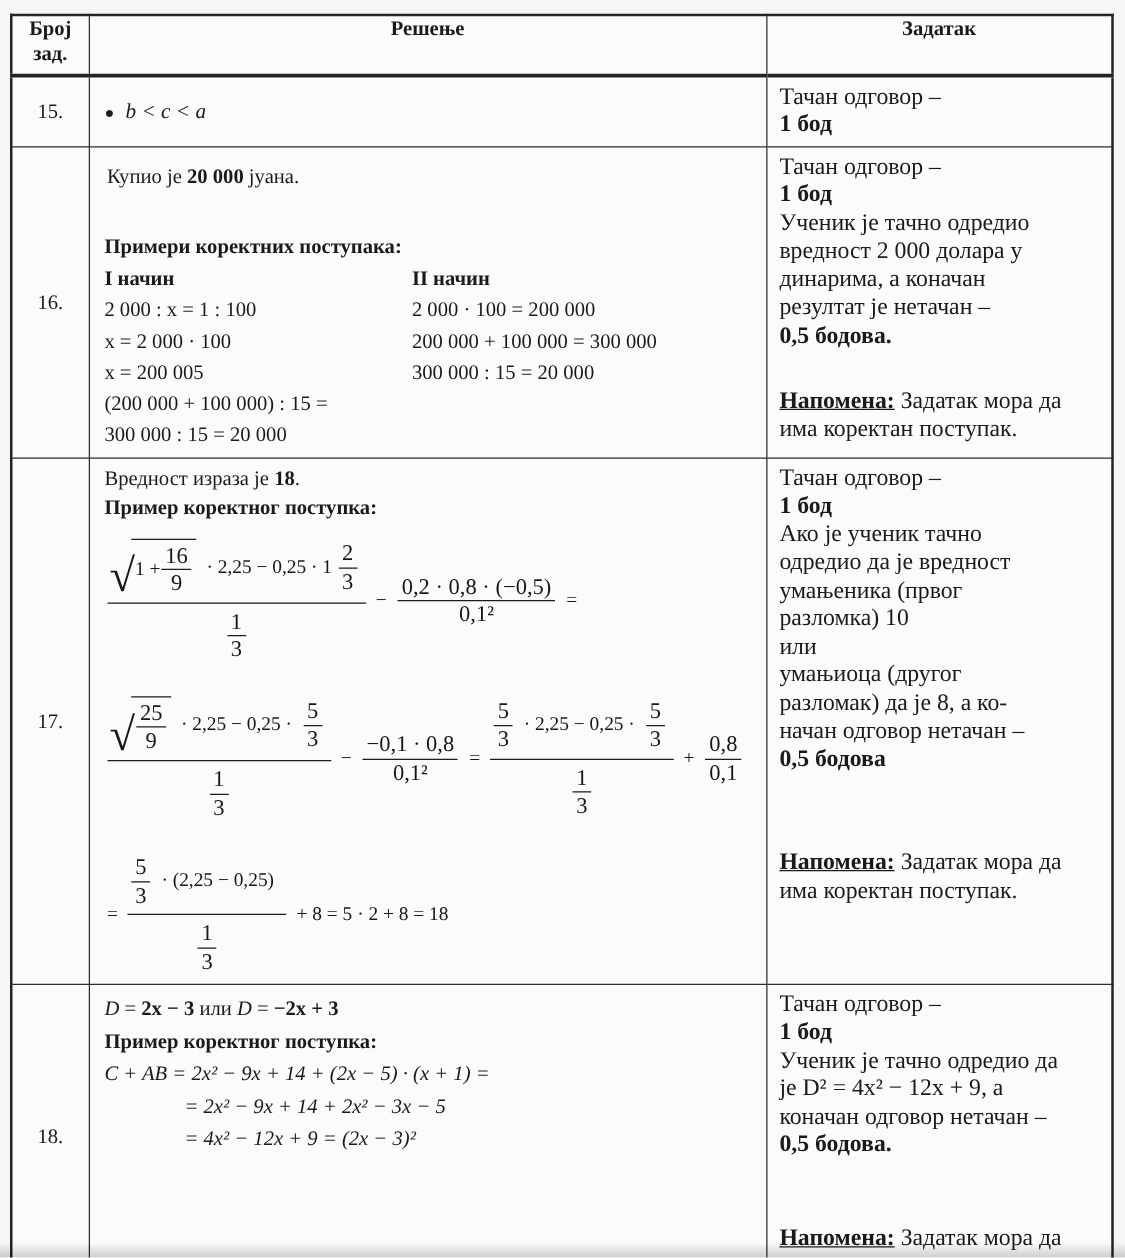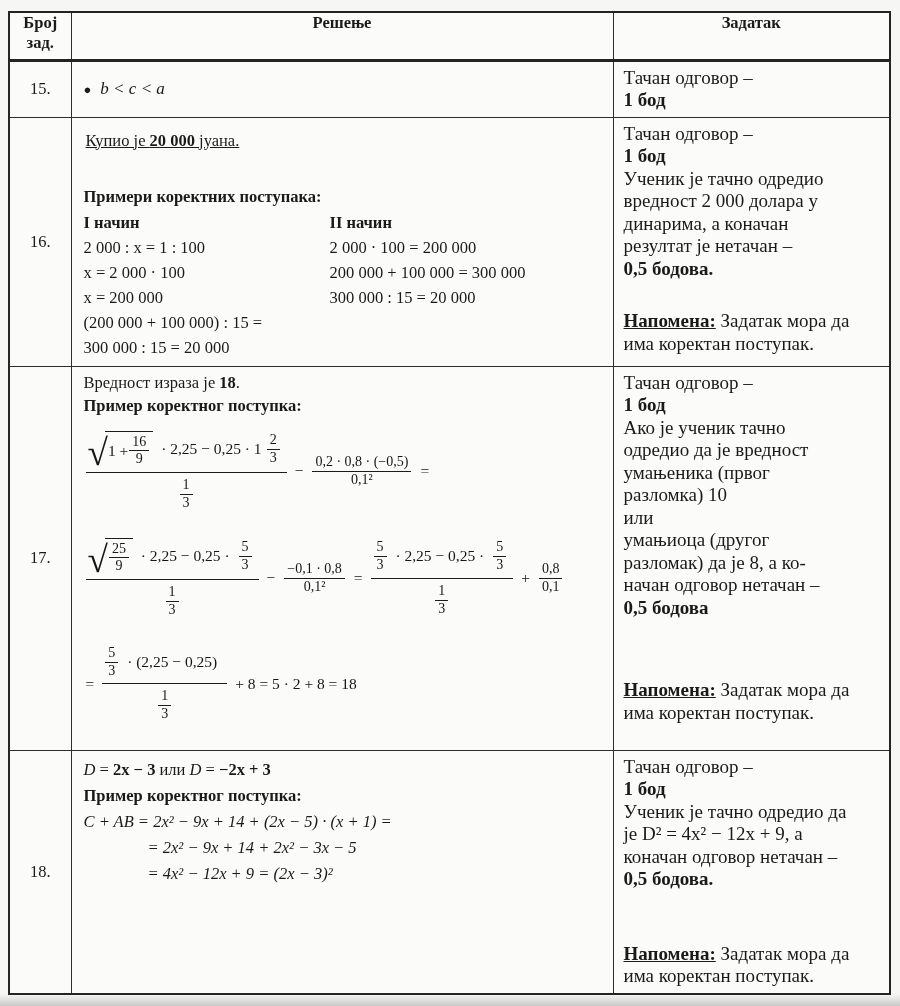--- a/index.html
+++ b/index.html
@@ -46,37 +46,37 @@
   td.score { padding:5px 8px 5px 10px; font-size:19px; line-height:22.5px; }
 
   .b { font-weight:bold; }
   .ital { font-style:italic; }
 
   
   .r15line { display:flex; align-items:center; font-size:17px; }
   .bullet { font-size:13px; margin-right:9px; line-height:1; }
 
   
-  .intro { margin:4px 0 30px 2px; line-height:26px;text-decoration:underline; }
+  .intro { margin:4px 0 30px 2px; line-height:26px; }
   .sec-title { font-weight:bold; line-height:26px; }
   .methods { display:flex; margin-top:0; }
   .mcol-a { width:246px; }
   .mcol-b { flex:1; }
   .mline { line-height:25px; white-space:nowrap; }
 
   
   .fline {
     display:flex; align-items:center;
     font-size:15.5px; color:#161616;
     margin-left:2px;
   }
   .f1 { margin-top:12px; }
   .f2 { margin-top:26px; }
   .f3 { margin-top:26px; }
-  .fr { display:inline-flex; flex-direction:column; align-items:stretch; text-align:center; font-size:14px; line-height:1.2; margin:0 1px; }
+  .fr { display:inline-flex; flex-direction:column; align-items:stretch; text-align:center; font-size:18px; line-height:1.2; margin:0 1px; }
   .fr .fn { padding:0 3px; }
   .fr .fd { border-top:1.3px solid #1b1b1b; padding:0 3px; }
   .bigfr { display:inline-flex; flex-direction:column; align-items:stretch; text-align:center; }
   .bigfr > .bnum { display:inline-flex; align-items:center; justify-content:center; padding:0 6px 4px 2px; }
   .bigfr > .bden { border-top:1.5px solid #1b1b1b; display:inline-flex; align-items:center; justify-content:center; padding:4px 6px 0 6px; }
   .sqrt { display:inline-flex; align-items:stretch; }
   .sqrt .sign { font-size:2.4em; line-height:1; align-self:flex-end; transform:translateY(0.07em); margin-right:-3px; font-weight:300; }
   .sqrt .rbody { border-top:1.5px solid #1b1b1b; display:inline-flex; align-items:center; padding:2px 3px 0 3px; }
   .mtext { margin:0 4px; white-space:pre; }
   .mop { margin:0 8px; }
@@ -136,21 +136,21 @@
         <td class="sol">
           <div class="intro">
             <span>Купио је </span><span class="b">20 000</span><span> јуана.</span>
           </div>
           <div class="sec-title">Примери коректних поступака:</div>
           <div class="methods">
             <div class="mcol-a">
               <div class="sec-title mline">I начин</div>
               <div class="mline">2 000 : x = 1 : 100</div>
               <div class="mline">x = 2 000 · 100</div>
-              <div class="mline">x = 200 000</div>
+              <div class="mline">x = 200 005</div>
               <div class="mline">(200 000 + 100 000) : 15 =</div>
               <div class="mline">300 000 : 15 = 20 000</div>
             </div>
             <div class="mcol-b">
               <div class="sec-title mline">II начин</div>
               <div class="mline">2 000 · 100 = 200 000</div>
               <div class="mline">200 000 + 100 000 = 300 000</div>
               <div class="mline">300 000 : 15 = 20 000</div>
             </div>
           </div>

